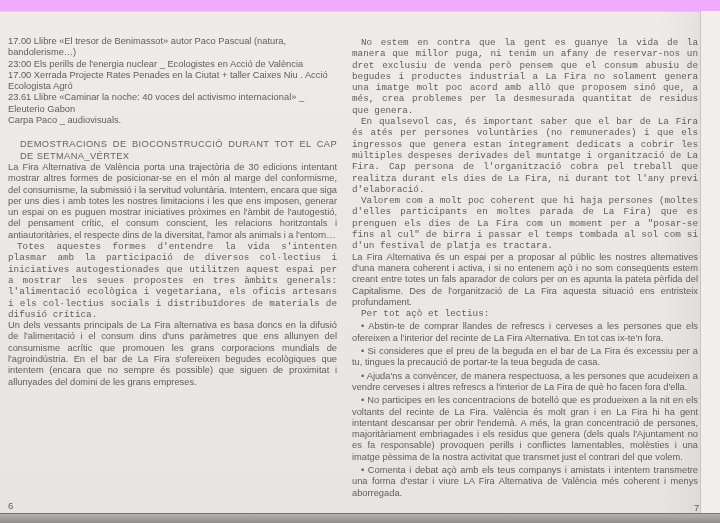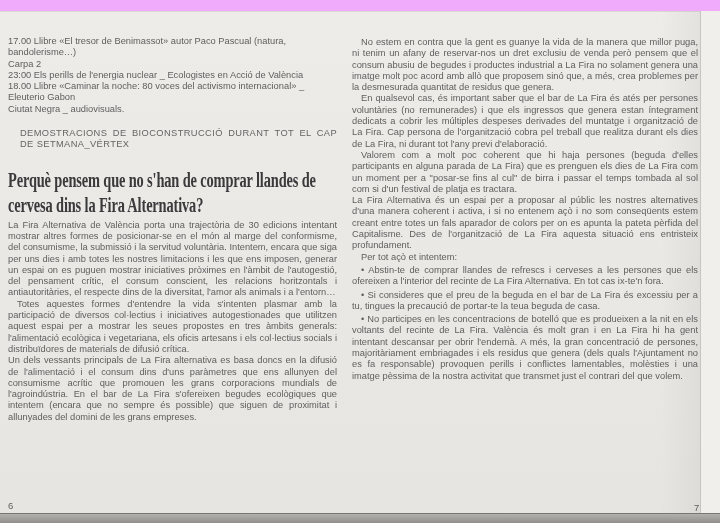--- a/index.html
+++ b/index.html
@@ -44,63 +44,62 @@
   }
   .heading-wrap{margin-top:17px;height:52px;overflow:visible;}
   .heading{
     width:458px;transform:scaleX(0.72);transform-origin:0 0;
     font-family:"Liberation Serif", serif;font-weight:700;
     font-size:20px;line-height:25px;letter-spacing:-0.2px;
     color:#3a3a3c;margin:0;
   }
   .body-text{}
   .body-text p, .col-right p{margin:0;text-align:justify;}
-  .indent{text-indent:9px;}
+  .indent{text-indent:9px;font-family:Liberation Mono, monospace;}
   .bullet{text-indent:9px;margin-top:2px !important;}
   .page-num{
     position:absolute;font-size:9.5px;color:#5e5e5e;
   }
   .page-num-left{left:8px;top:500px;}
   .page-num-right{left:694px;top:502px;}
 </style>
 </head>
 <body>
 
 <div class="scan">
   <div class="paper"></div>
   <div class="edge-shadow"></div>
   <div class="page-edge"></div>
 
   <div class="col col-left">
     <div class="program">
       <p>17.00 Llibre «El tresor de Benimassot» autor Paco Pascual (natura, bandolerisme…)</p>
-      <p>Carpa 2</p>
       <p>23:00 Els perills de l'energia nuclear _ Ecologistes en Acció de València</p>
-      <p>18.00 Llibre «Caminar la noche: 80 voces del activismo internacional» _ Eleuterio Gabon</p>
-      <p>Ciutat Negra _ audiovisuals.</p>
+      <p>17.00 Xerrada Projecte Rates Penades en la Ciutat + taller Caixes Niu . Acció Ecologista Agró</p>
+      <p>23.61 Llibre «Caminar la noche: 40 voces del activismo internacional» _ Eleuterio Gabon</p>
+      <p>Carpa Paco _ audiovisuals.</p>
     </div>
     <p class="announcement">DEMOSTRACIONS DE BIOCONSTRUCCIÓ DURANT TOT EL CAP DE SETMANA_VÉRTEX</p>
-    <div class="heading-wrap">
-      <h1 class="heading">Perquè pensem que no s'han de comprar llandes de cervesa dins la Fira Alternativa?</h1>
-    </div>
     <div class="body-text">
       <p>La Fira Alternativa de València porta una trajectòria de 30 edicions intentant mostrar altres formes de posicionar-se en el món al marge del conformisme, del consumisme, la submissió i la servitud voluntària. Intentem, encara que siga per uns dies i amb totes les nostres limitacions i les que ens imposen, generar un espai on es puguen mostrar iniciatives pròximes en l'àmbit de l'autogestió, del pensament crític, el consum conscient, les relacions horitzontals i antiautoritàries, el respecte dins de la diversitat, l'amor als animals i a l'entorn…</p>
       <p class="indent">Totes aquestes formes d'entendre la vida s'intenten plasmar amb la participació de diversos col·lectius i iniciatives autogestionades que utilitzen aquest espai per a mostrar les seues propostes en tres àmbits generals: l'alimentació ecològica i vegetariana, els oficis artesans i els col·lectius socials i distribuïdores de materials de difusió crítica.</p>
       <p>Un dels vessants principals de La Fira alternativa es basa doncs en la difusió de l'alimentació i el consum dins d'uns paràmetres que ens allunyen del consumisme acrític que promouen les grans corporacions mundials de l'agroindústria. En el bar de La Fira s'ofereixen begudes ecològiques que intentem (encara que no sempre és possible) que siguen de proximitat i allunyades del domini de les grans empreses.</p>
     </div>
   </div>
 
   <div class="col col-right">
     <p class="indent">No estem en contra que la gent es guanye la vida de la manera que millor puga, ni tenim un afany de reservar-nos un dret exclusiu de venda però pensem que el consum abusiu de begudes i productes industrial a La Fira no solament genera una imatge molt poc acord amb allò que proposem sinó que, a més, crea problemes per la desmesurada quantitat de residus que genera.</p>
     <p class="indent">En qualsevol cas, és important saber que el bar de La Fira és atés per persones voluntàries (no remunerades) i que els ingressos que genera estan íntegrament dedicats a cobrir les múltiples despeses derivades del muntatge i organització de La Fira. Cap persona de l'organització cobra pel treball que realitza durant els dies de La Fira, ni durant tot l'any previ d'elaboració.</p>
-    <p class="indent">Valorem com a molt poc coherent que hi haja persones (beguda d'elles participants en alguna parada de La Fira) que es prenguen els dies de La Fira com un moment per a "posar-se fins al cul" de birra i passar el temps tombada al sol com si d'un festival de platja es tractara.</p>
+    <p class="indent">Valorem com a molt poc coherent que hi haja persones (moltes d'elles participants en moltes parada de La Fira) que es prenguen els dies de La Fira com un moment per a "posar-se fins al cul" de birra i passar el temps tombada al sol com si d'un festival de platja es tractara.</p>
     <p>La Fira Alternativa és un espai per a proposar al públic les nostres alternatives d'una manera coherent i activa, i si no entenem açò i no som conseqüents estem creant entre totes un fals aparador de colors per on es apunta la pateta pèrfida del Capitalisme. Des de l'organització de La Fira aquesta situació ens entristeix profundament.</p>
-    <p class="indent">Per tot açò et intentem:</p>
+    <p class="indent">Per tot açò et lectius:</p>
     <p class="bullet">• Abstin-te de comprar llandes de refrescs i cerveses a les persones que els ofereixen a l'interior del recinte de La Fira Alternativa. En tot cas ix-te'n fora.</p>
     <p class="bullet">• Si consideres que el preu de la beguda en el bar de La Fira és excessiu per a tu, tingues la precaució de portar-te la teua beguda de casa.</p>
+    <p class="bullet">• Ajuda'ns a convèncer, de manera respectuosa, a les persones que acudeixen a vendre cerveses i altres refrescs a l'interior de La Fira de què ho facen fora d'ella.</p>
     <p class="bullet">• No participes en les concentracions de botelló que es produeixen a la nit en els voltants del recinte de La Fira. València és molt gran i en La Fira hi ha gent intentant descansar per obrir l'endemà. A més, la gran concentració de persones, majoritàriament embriagades i els residus que genera (dels quals l'Ajuntament no es fa responsable) provoquen perills i conflictes lamentables, molèsties i una imatge pèssima de la nostra activitat que transmet just el contrari del que volem.</p>
+    <p class="bullet">• Comenta i debat açò amb els teus companys i amistats i intentem transmetre una forma d'estar i viure LA Fira Alternativa de València més coherent i menys aborregada.</p>
   </div>
 
   <div class="page-num page-num-left">6</div>
   <div class="page-num page-num-right">7</div>
 
   <div class="bottom-band"></div>
 </div>
 
 </body></html>

